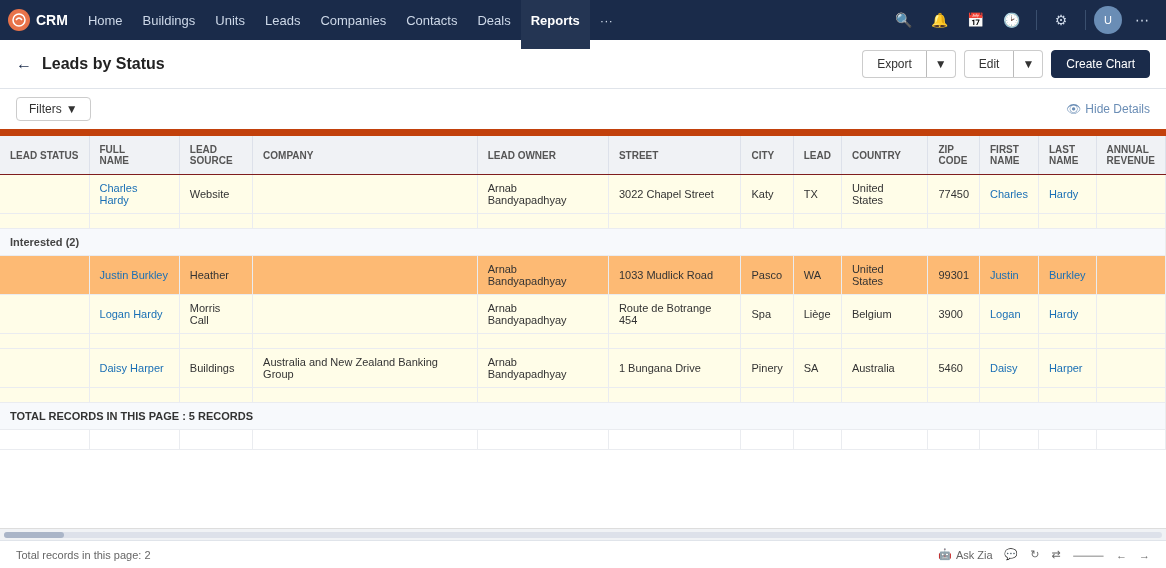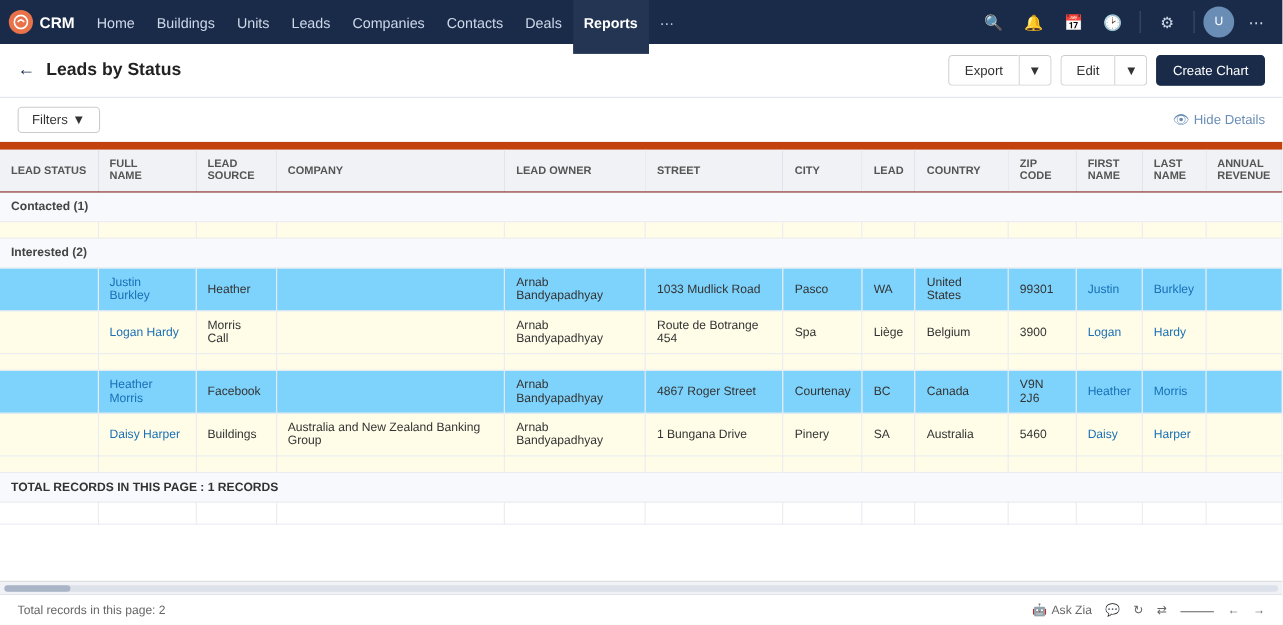--- a/index.html
+++ b/index.html
@@ -87,21 +87,21 @@
     }
     td {
       padding: 7px 10px; border-bottom: 1px solid #eaecf0; border-right: 1px solid #eaecf0;
       vertical-align: middle; color: #333;
     }
     .group-header td {
       background: #f7f9fc; font-weight: 600; color: #444; font-size: 11px;
     }
     .link-cell { color: #1a6fb5; cursor: pointer; }
     .row-yellow { background: #fffde8; }
-    .row-normal { background: #7dd3fc; }
+    .row-normal { background: #fdba74; }
     .total-row td { background: #f7f9fc; font-weight: 600; font-size: 11px; }
 
     
     .bottom-bar {
       padding: 6px 16px; border-top: 1px solid #e0e4ea; font-size: 11px; color: #666;
       display: flex; align-items: center; justify-content: space-between;
       background: white;
     }
     .bottom-actions { display: flex; align-items: center; gap: 12px; }
     .bottom-action-btn { color: #666; cursor: pointer; font-size: 11px; display: flex; align-items: center; gap: 4px; }
@@ -195,22 +195,34 @@
           <th>CITY</th>
           <th>LEAD</th>
           <th>COUNTRY</th>
           <th>ZIP<br>CODE</th>
           <th>FIRST<br>NAME</th>
           <th>LAST<br>NAME</th>
           <th>ANNUAL<br>REVENUE</th>
         </tr>
       </thead>
       <tbody id="table-body">
-      <tr class="group-header">
-            <td colspan="13">Contacted (1)</td>
+          <tr class="row-yellow">
+            <td></td>
+            <td class="link-cell">Charles Hardy</td>
+            <td>Website</td>
+            <td></td>
+            <td>Arnab Bandyapadhyay</td>
+            <td>3022 Chapel Street</td>
+            <td>Katy</td>
+            <td>TX</td>
+            <td>United States</td>
+            <td>77450</td>
+            <td class="link-cell">Charles</td>
+            <td class="link-cell">Hardy</td>
+            <td></td>
           </tr>
           <tr class="row-yellow">
             <td style="height: 10px;"></td>
             <td style="height: 10px;"></td>
             <td style="height: 10px;"></td>
             <td style="height: 10px;"></td>
             <td style="height: 10px;"></td>
             <td style="height: 10px;"></td>
             <td style="height: 10px;"></td>
             <td style="height: 10px;"></td>
@@ -260,35 +272,20 @@
             <td style="height: 10px;"></td>
             <td style="height: 10px;"></td>
             <td style="height: 10px;"></td>
             <td style="height: 10px;"></td>
             <td style="height: 10px;"></td>
             <td style="height: 10px;"></td>
             <td style="height: 10px;"></td>
             <td style="height: 10px;"></td>
             <td style="height: 10px;"></td>
             <td style="height: 10px;"></td>
-          </tr>
-          <tr class="row-normal">
-            <td></td>
-            <td class="link-cell">Heather Morris</td>
-            <td>Facebook</td>
-            <td></td>
-            <td>Arnab Bandyapadhyay</td>
-            <td>4867 Roger Street</td>
-            <td>Courtenay</td>
-            <td>BC</td>
-            <td>Canada</td>
-            <td>V9N 2J6</td>
-            <td class="link-cell">Heather</td>
-            <td class="link-cell">Morris</td>
-            <td></td>
           </tr>
           <tr class="row-yellow">
             <td></td>
             <td class="link-cell">Daisy Harper</td>
             <td>Buildings</td>
             <td>Australia and New Zealand Banking Group</td>
             <td>Arnab Bandyapadhyay</td>
             <td>1 Bungana Drive</td>
             <td>Pinery</td>
             <td>SA</td>
@@ -307,21 +304,21 @@
             <td style="height: 10px;"></td>
             <td style="height: 10px;"></td>
             <td style="height: 10px;"></td>
             <td style="height: 10px;"></td>
             <td style="height: 10px;"></td>
             <td style="height: 10px;"></td>
             <td style="height: 10px;"></td>
             <td style="height: 10px;"></td>
           </tr>
           <tr class="total-row">
-            <td colspan="13">TOTAL RECORDS IN THIS PAGE : 1 RECORDS</td>
+            <td colspan="13">TOTAL RECORDS IN THIS PAGE : 5 RECORDS</td>
           </tr>
           <tr>
             <td style="height: 20px;"></td>
             <td style="height: 20px;"></td>
             <td style="height: 20px;"></td>
             <td style="height: 20px;"></td>
             <td style="height: 20px;"></td>
             <td style="height: 20px;"></td>
             <td style="height: 20px;"></td>
             <td style="height: 20px;"></td>

